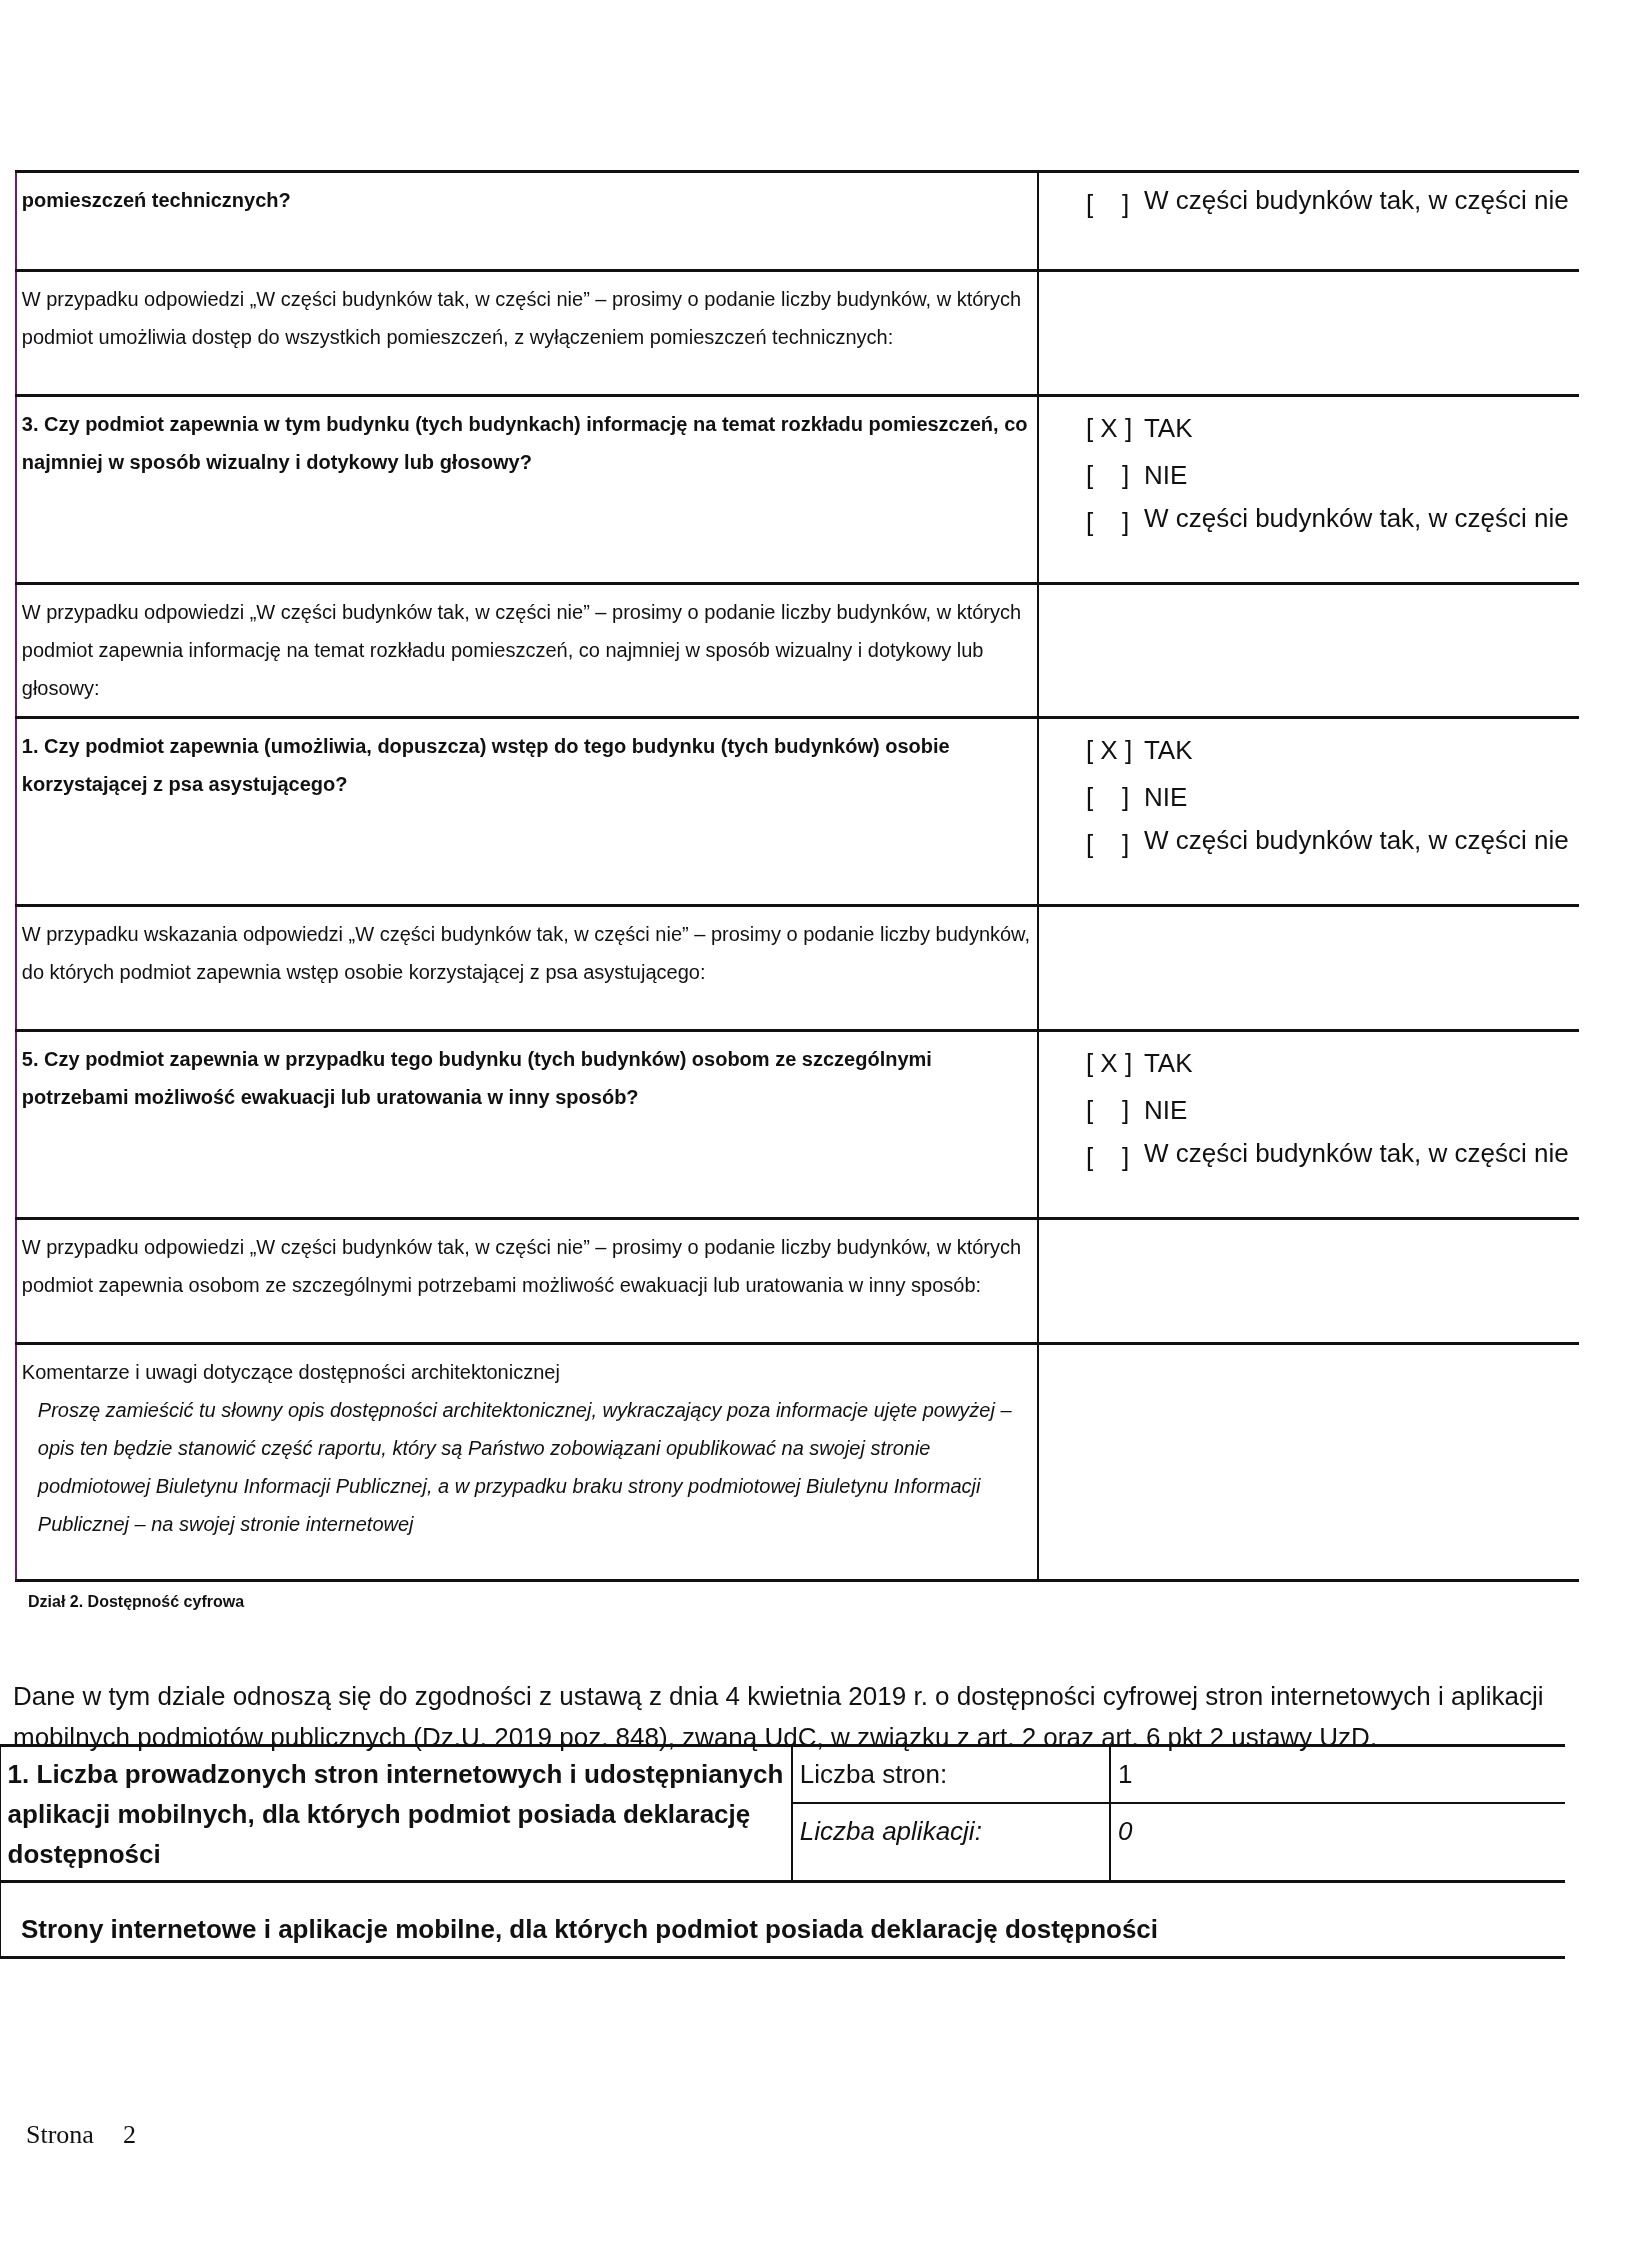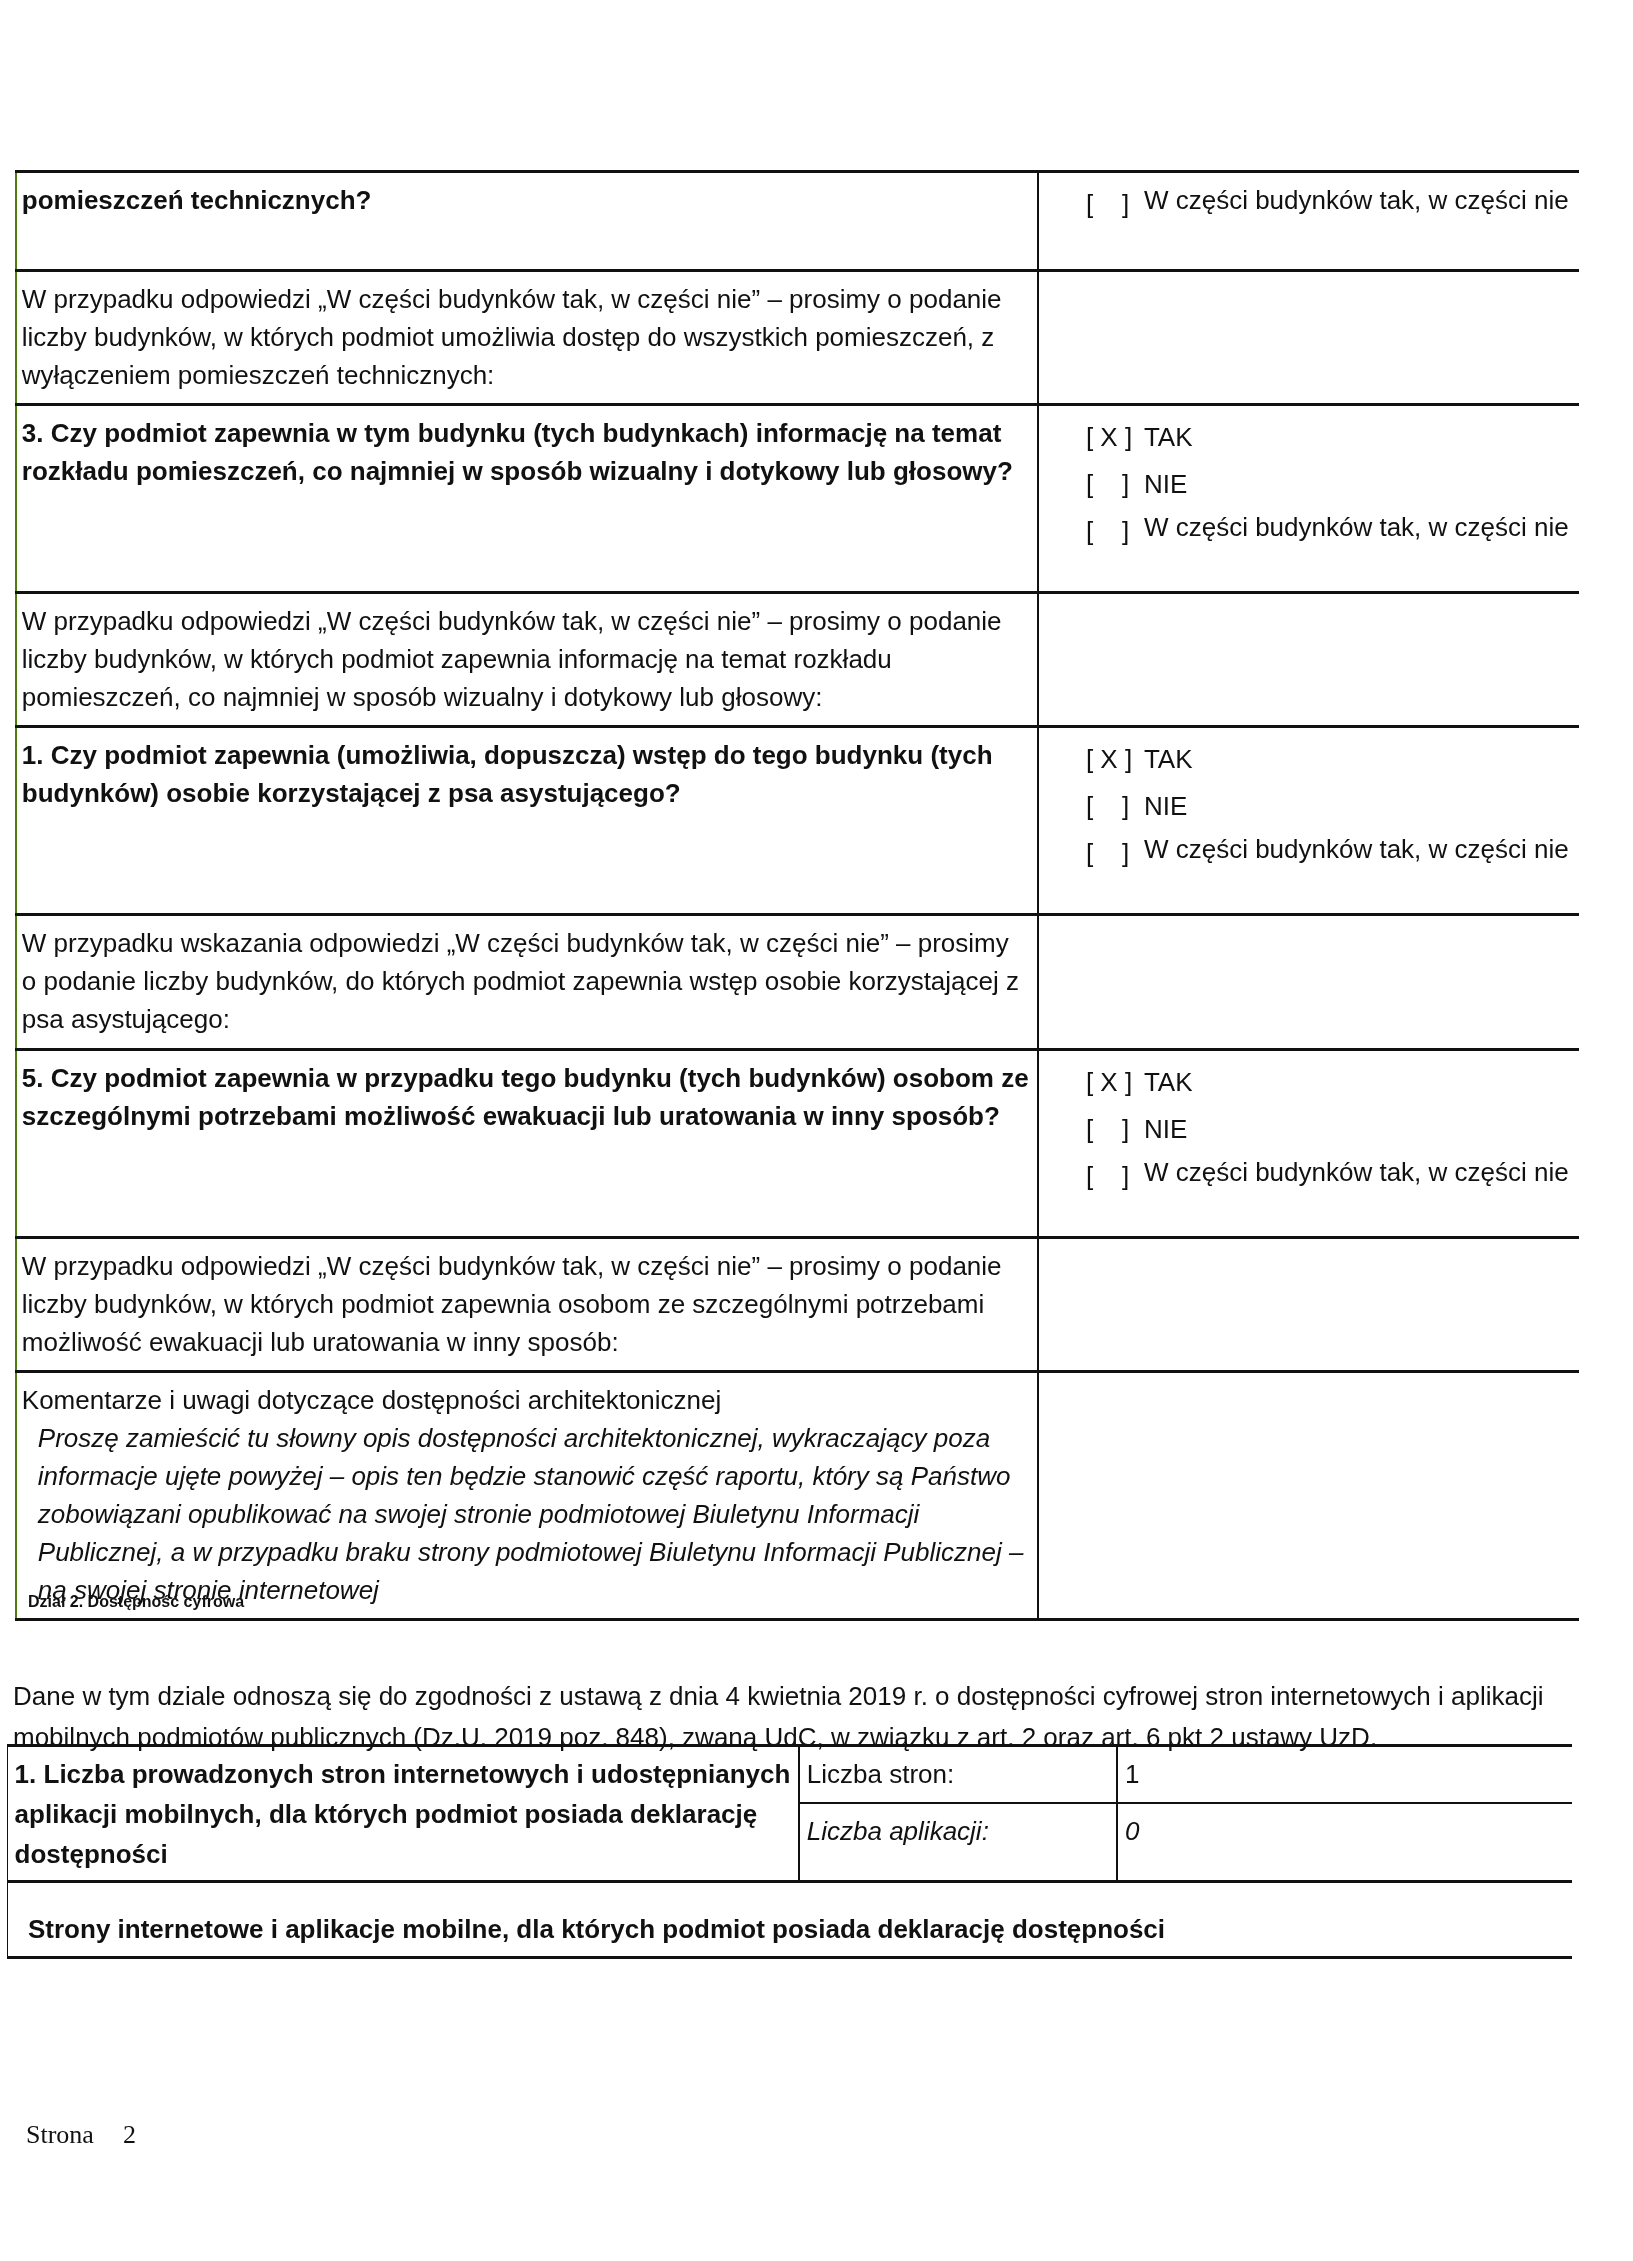--- a/index.html
+++ b/index.html
@@ -5,34 +5,34 @@
   html, body { margin: 0; padding: 0; background: #ffffff; }
   body { width: 1634px; height: 2261px; position: relative; overflow: hidden;
          font-family: "Liberation Sans", sans-serif; color: #111; }
   .page { position: absolute; left: 0; top: 0; width: 1634px; height: 2261px; }
 
   table.form { position: absolute; left: 14.5px; top: 170px; width: 1564px;
                border-collapse: collapse; }
   table.form td { vertical-align: top; padding: 0; }
   table.form tr { border-top: 3.3px solid #111; }
   table.form tr:last-child { border-bottom: 3.3px solid #111; }
-  td.q { border-left: 2px solid #4d7c0f; border-right: 2px solid #111; width: 1014px;
-         font-size: 26px; line-height: 38px; padding: 8px 6.6px 9.2px 5.3px !important; }
+  td.q { border-left: 2px solid #701a75; border-right: 2px solid #111; width: 1014px;
+         font-size: 20px; line-height: 38px; padding: 8px 6.6px 9.2px 5.3px !important; }
   td.a { font-size: 26px; line-height: 47px; padding: 8px 6.6px 6.6px 47px !important; }
   .bold { font-weight: bold; }
   .ital { font-style: italic; margin-left: 16px; }
   .opt { display: flex; white-space: nowrap; }
   .box { display: inline-block; width: 58px; white-space: pre; }
   .opt-text { white-space: normal; width: 428px; }
 
   .section-title { position: absolute; left: 28px; top: 1593px; font-size: 16px; font-weight: bold; }
   .section-desc { position: absolute; left: 13px; top: 1641px; width: 1568px;
                   font-size: 26px; line-height: 41px; margin-top: 35px; }
 
-  table.digital { position: absolute; left: 7px; top: 1744px; width: 1565px;
+  table.digital { position: absolute; left: 0; top: 1744px; width: 1565px;
                   border-collapse: collapse; }
   table.digital td { font-size: 26px; line-height: 40px; vertical-align: top; padding: 6.6px 6.6px; }
   .d-q { font-weight: bold; width: 777px; border-top: 3.3px solid #111; border-bottom: 3.3px solid #111;
          border-left: 1.3px solid #111; border-right: 2px solid #111; }
   .d-lab { width: 303px; border-right: 2px solid #111; border-top: 3.3px solid #111; }
   .d-val { border-top: 3.3px solid #111; }
   .d-sub { border-top: 2.6px solid #111; font-style: italic; }
   .d-bottom { border-bottom: 3.3px solid #111; }
   .d-foot { font-weight: bold; padding: 26px 20px 6.6px 20px !important;
             border-top: 3.3px solid #111; border-bottom: 3.3px solid #111; border-left: 1.3px solid #111; }

